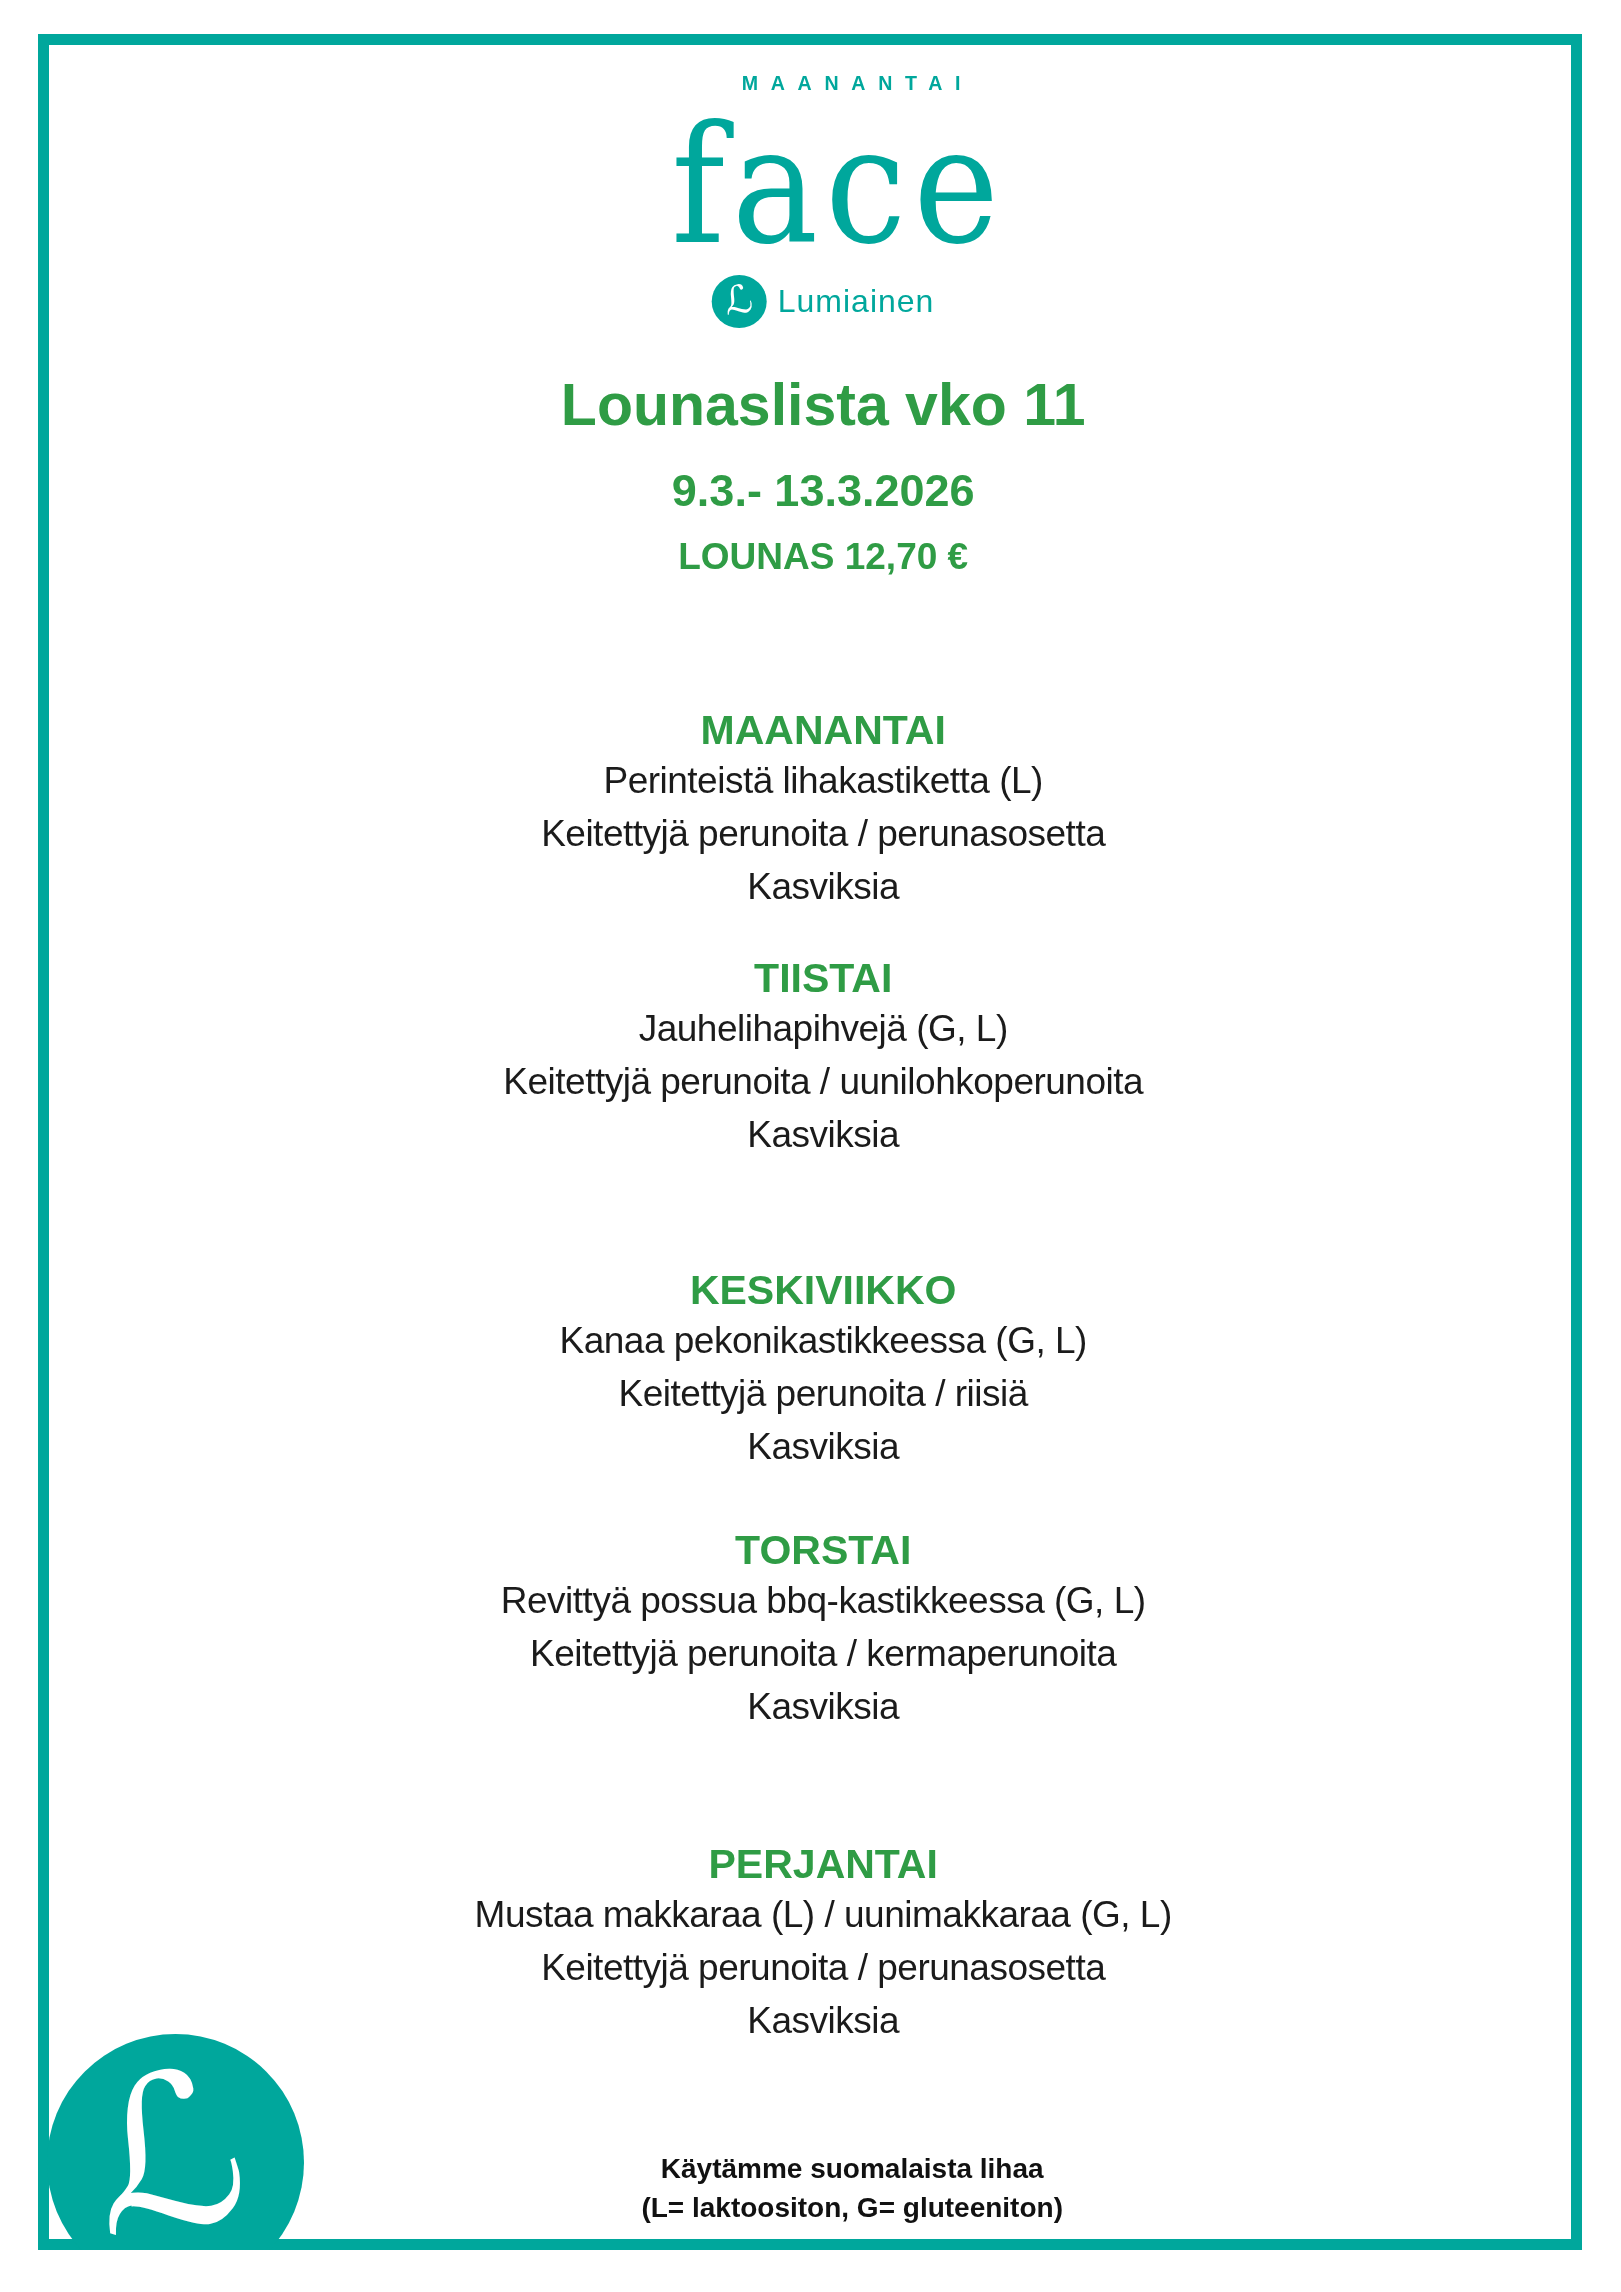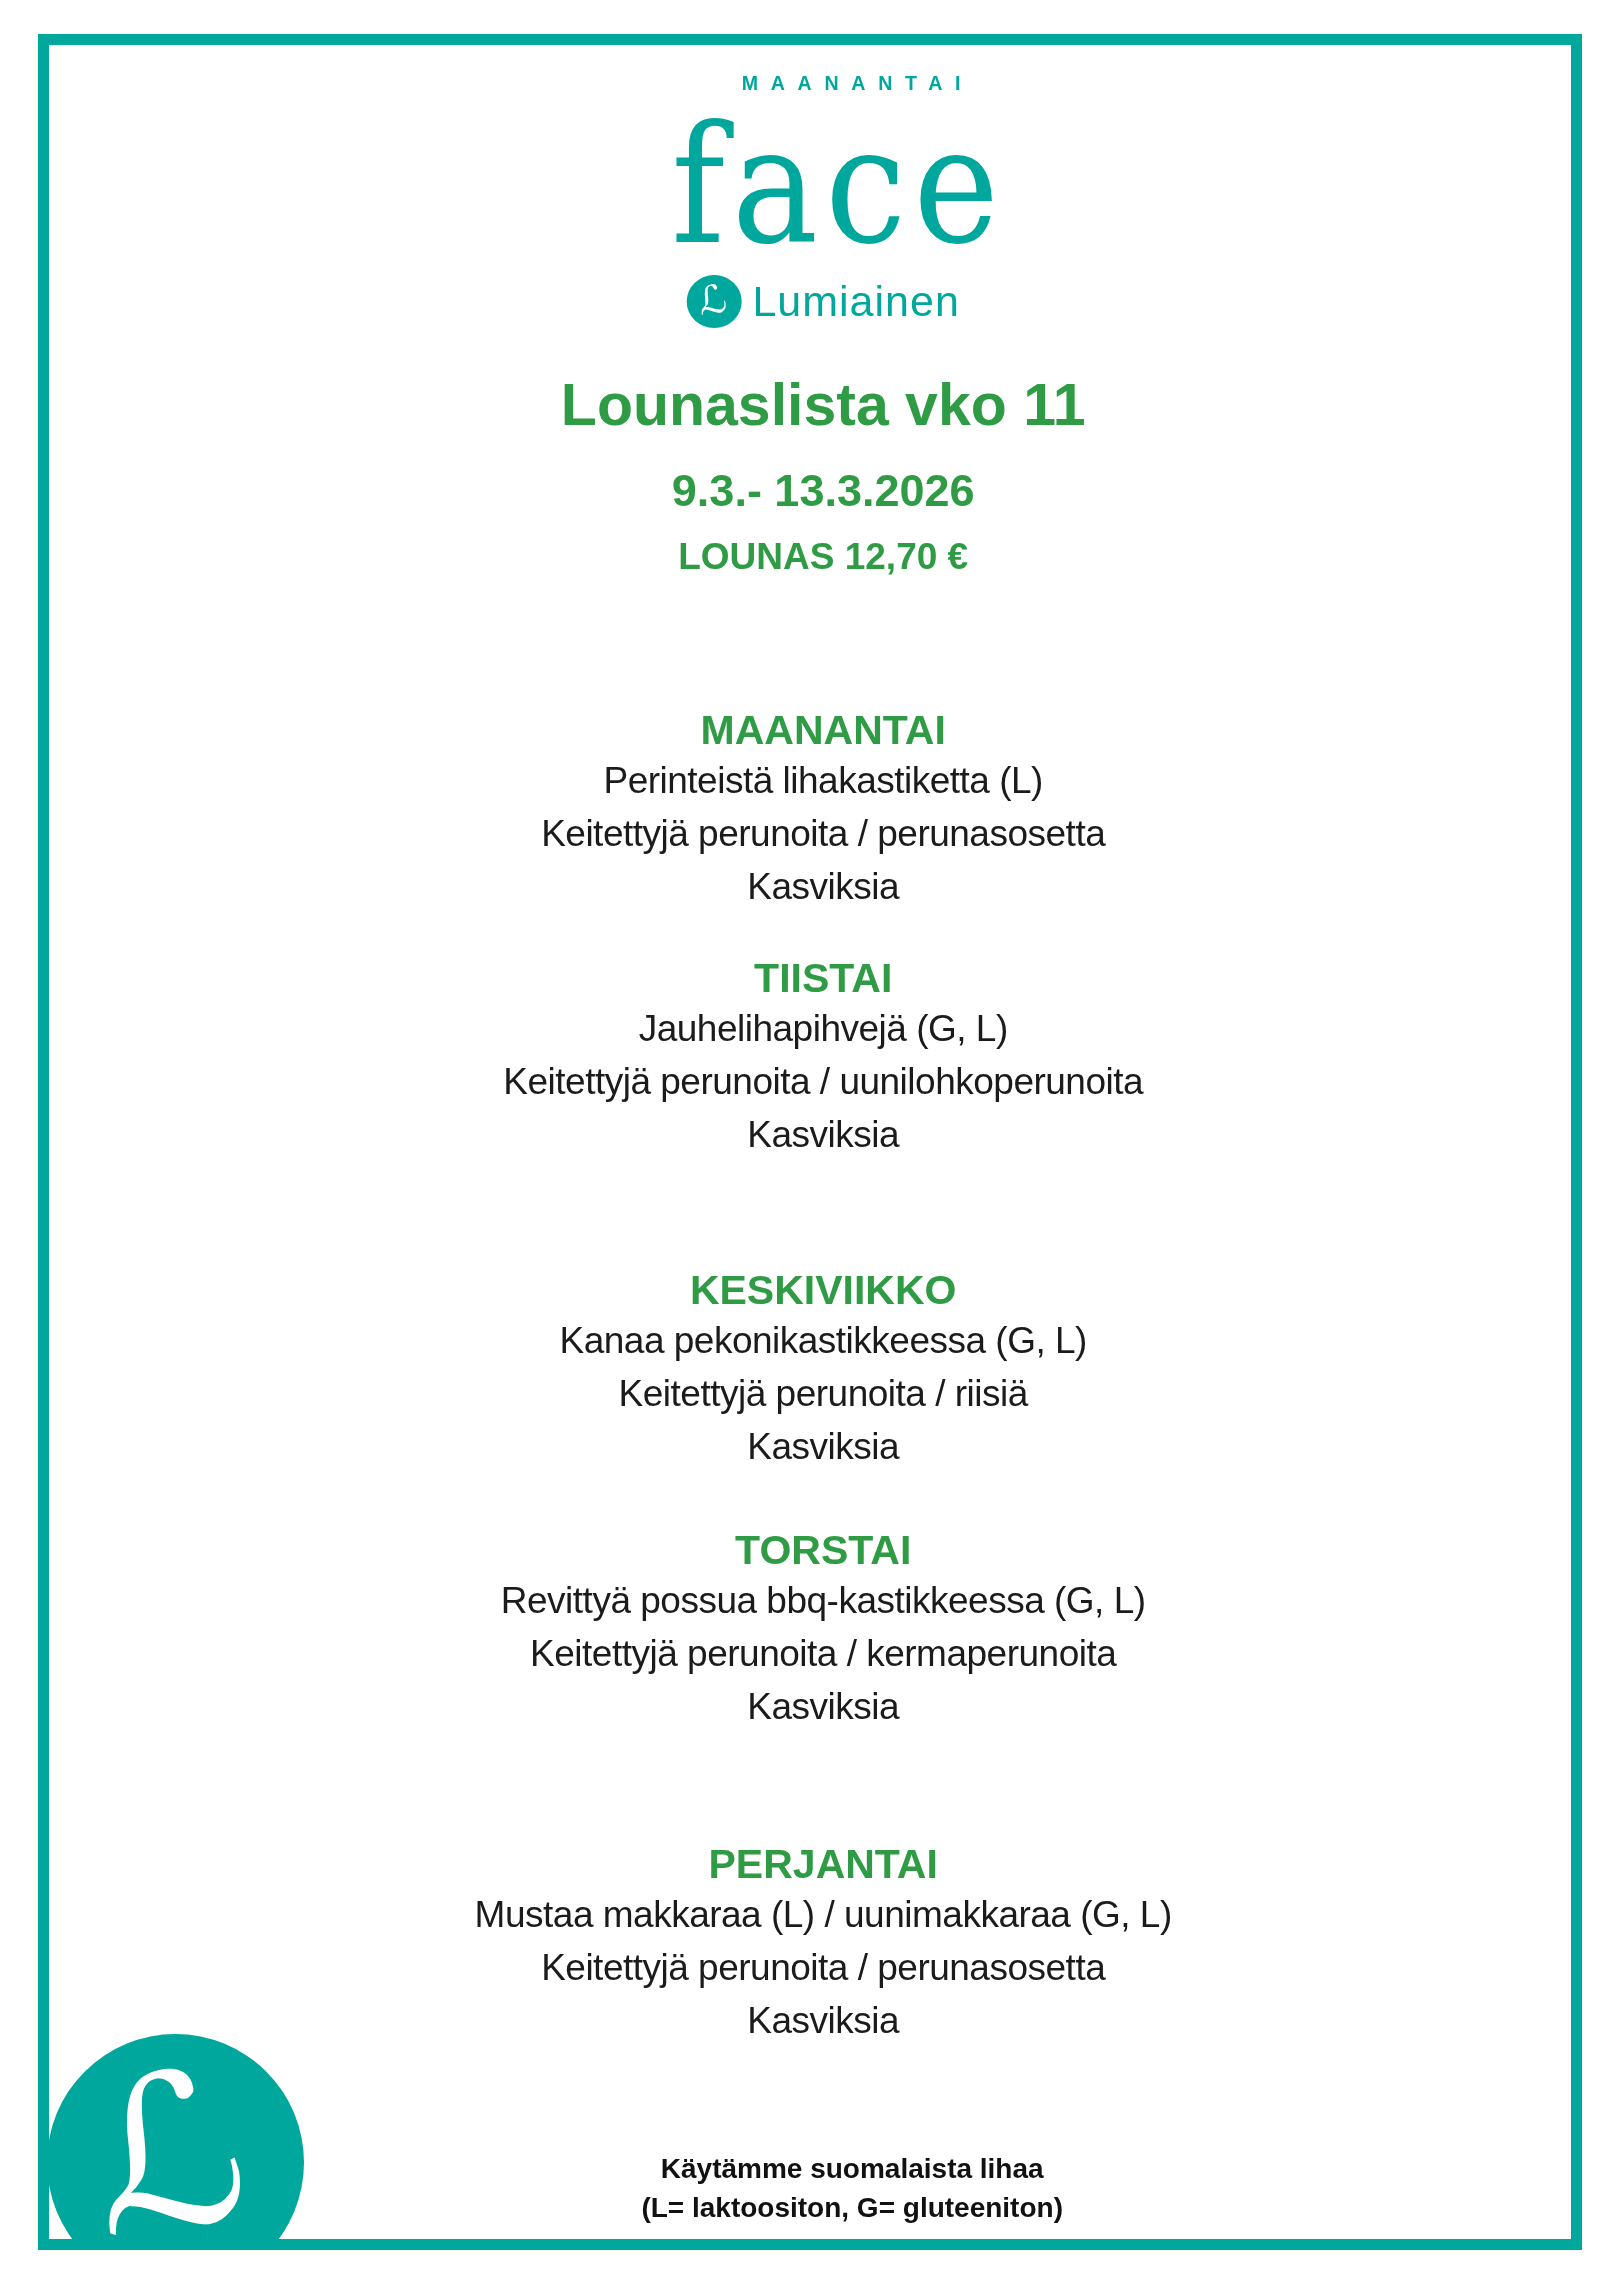--- a/index.html
+++ b/index.html
@@ -70,21 +70,21 @@
     background:var(--teal);
     display:flex;align-items:center;justify-content:center;
     flex:0 0 auto;
   }
   .brand-oval .monogram{
     font-family:"DejaVu Sans",sans-serif;
     font-size:39px;line-height:1;color:#fff;
     transform:rotate(-8deg) translate(-1px,-2px);
   }
   .brand-lumiainen-text{
-    font-size:43px;letter-spacing:1px;color:var(--teal);
+    font-size:32px;letter-spacing:1px;color:var(--teal);
   }
   
   .menu-title{
     margin-top:45px;
     font-size:59px;line-height:65px;font-weight:bold;color:var(--green);
   }
   .menu-dates{
     margin-top:28px;
     font-size:45px;line-height:49px;font-weight:bold;color:var(--green);
   }

